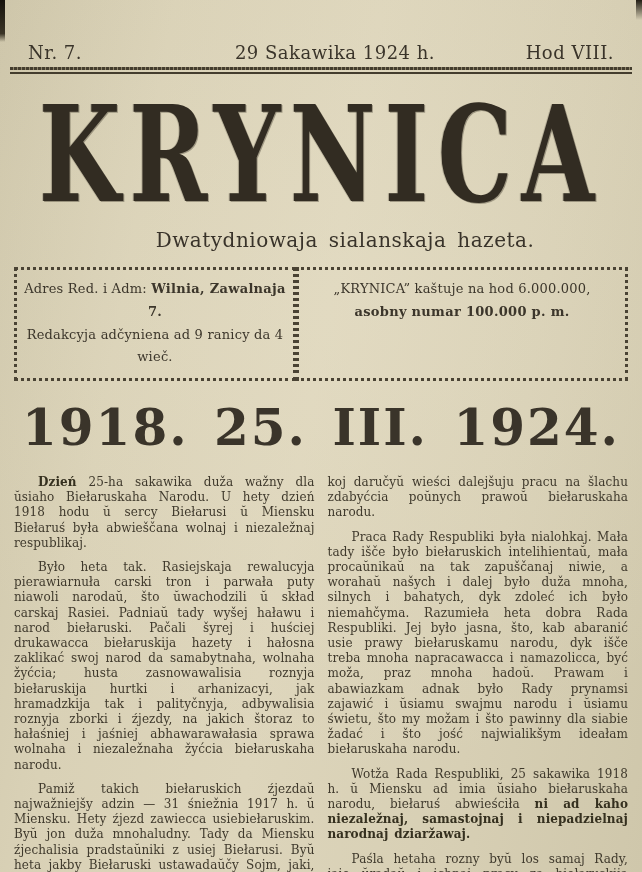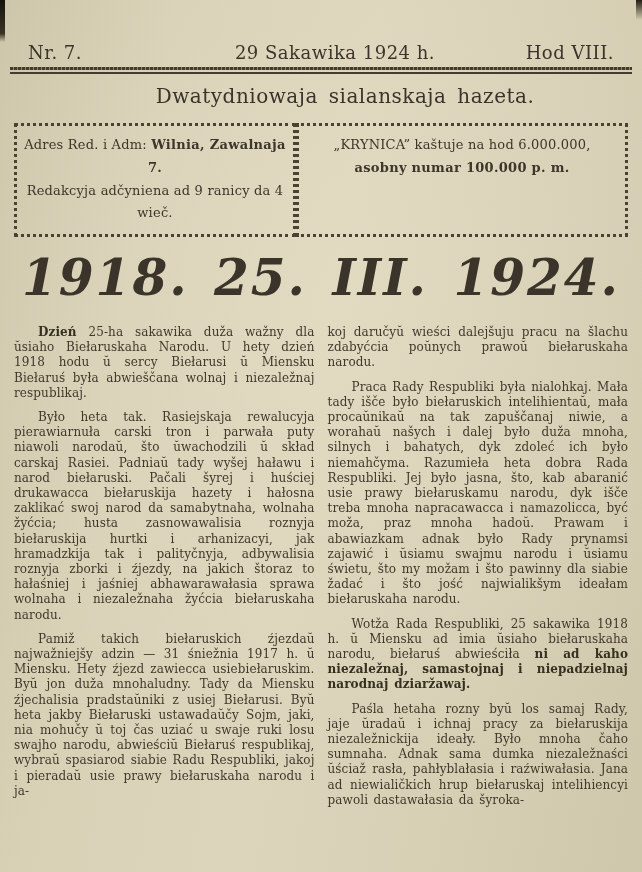--- a/index.html
+++ b/index.html
@@ -76,27 +76,26 @@
     letter-spacing: 0.2px;
     color: #3c362b;
   }
   .info-box.left  { flex: 0 0 43%; }
   .info-box.right { flex: 1; }
   .info-box b { letter-spacing: 0.3px; }
 
   
   .headline {
     text-align: center;
-    font-style: italic;
     font-weight: bold;
     font-size: 50px;
     letter-spacing: 2px;
     word-spacing: 6px;
     color: #3a342a;
-    margin-top: 16px;
+    margin-top: 22px;
     line-height: 1;
   }
 
   
   .columns { display: flex; gap: 13px; margin: 22px 14px 0 14px; }
   .col { flex: 1; }
   .para {
     margin: 0 0 9px 0;
     font-size: 12px;
     line-height: 15.2px;
@@ -120,20 +119,23 @@
     <span class="center">29 Sakawika 1924 h.</span>
     <span class="cell">Nr. 7.</span>
     <span class="cell">Hod VIII.</span>
   </div>
 
   <div class="masthead-rule">
     <div class="thick"></div>
     <div class="thin"></div>
   </div>
 
+  <div class="title-wrap">
+    <div class="paper-title">KRYNICA</div>
+  </div>
 
   <div class="subtitle">Dwatydniowaja sialanskaja hazeta.</div>
 
   <div class="info-boxes">
     <div class="info-box left">
       <div>
         <span>Adres Red. i Adm:</span>
         <b>Wilnia, Zawalnaja 7.</b>
       </div>
       <div>Redakcyja adčyniena ad 9 ranicy da 4 wieč.</div>

